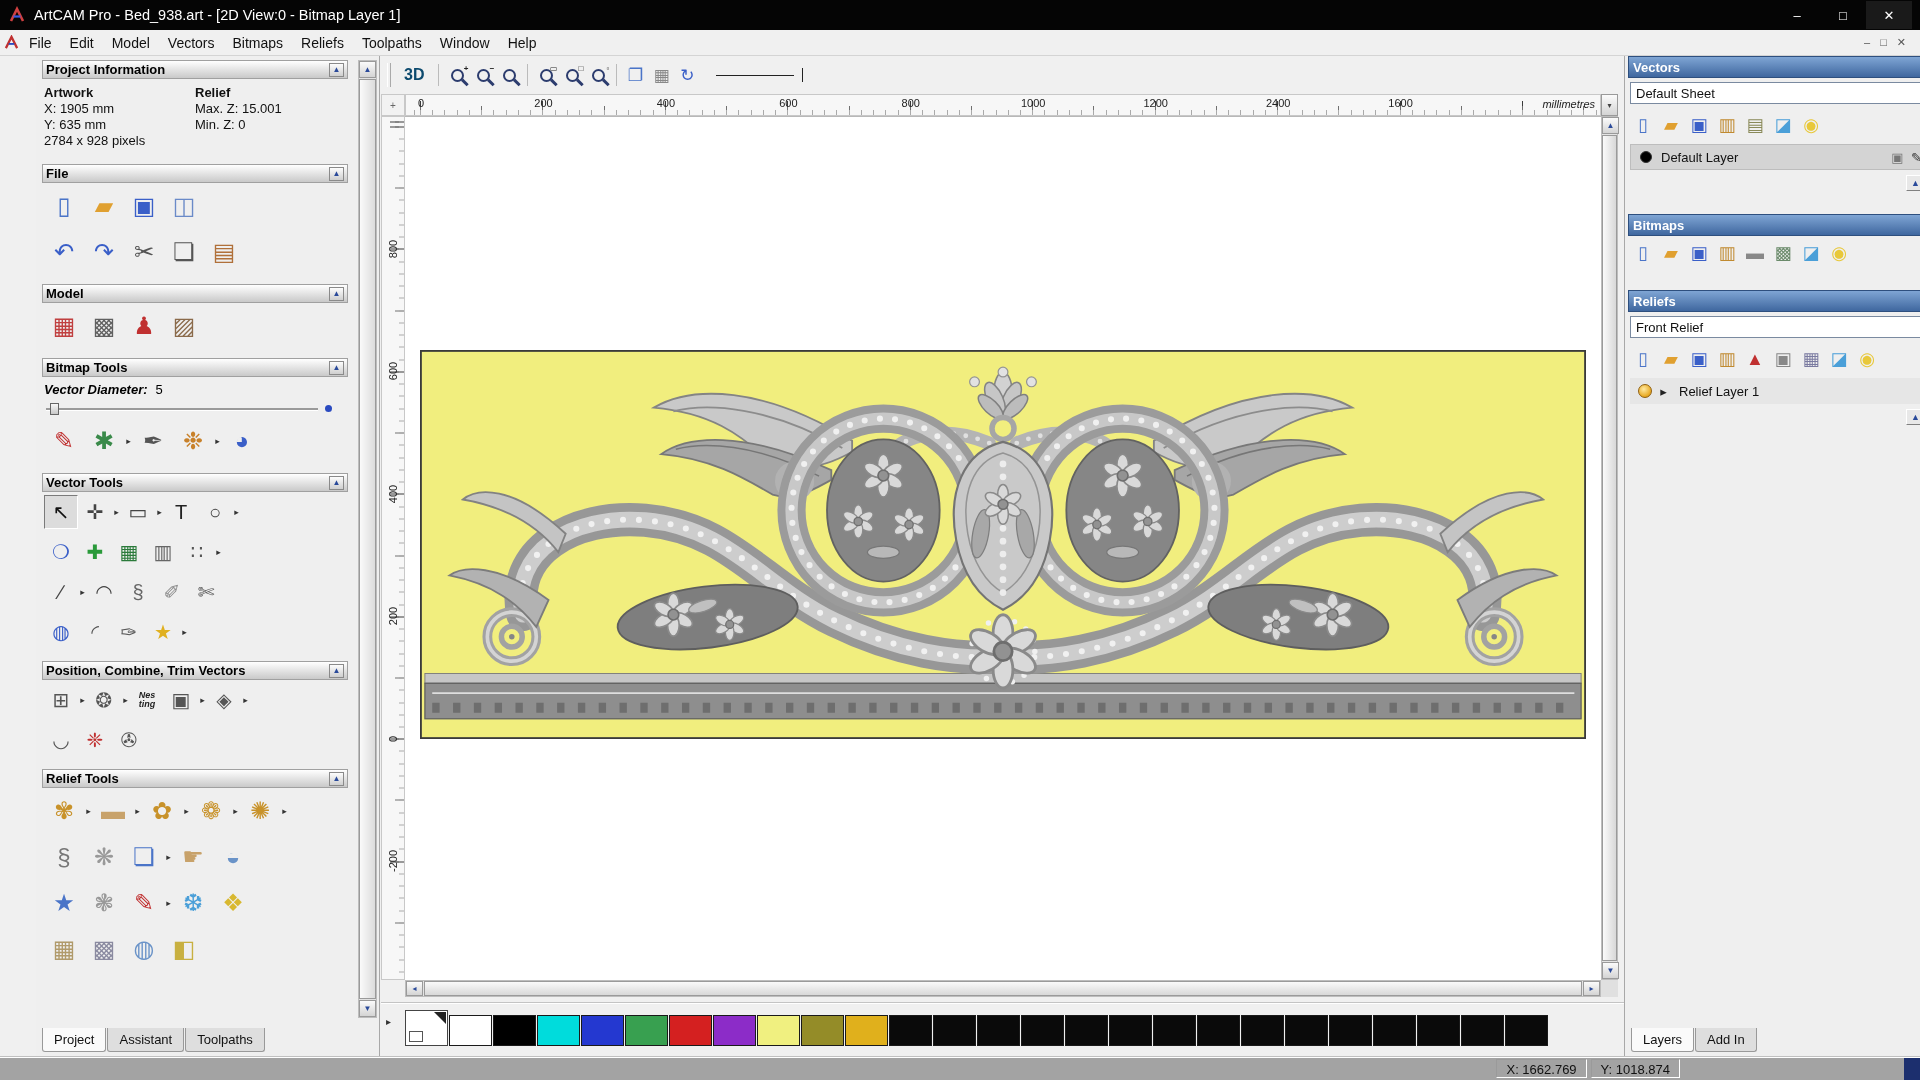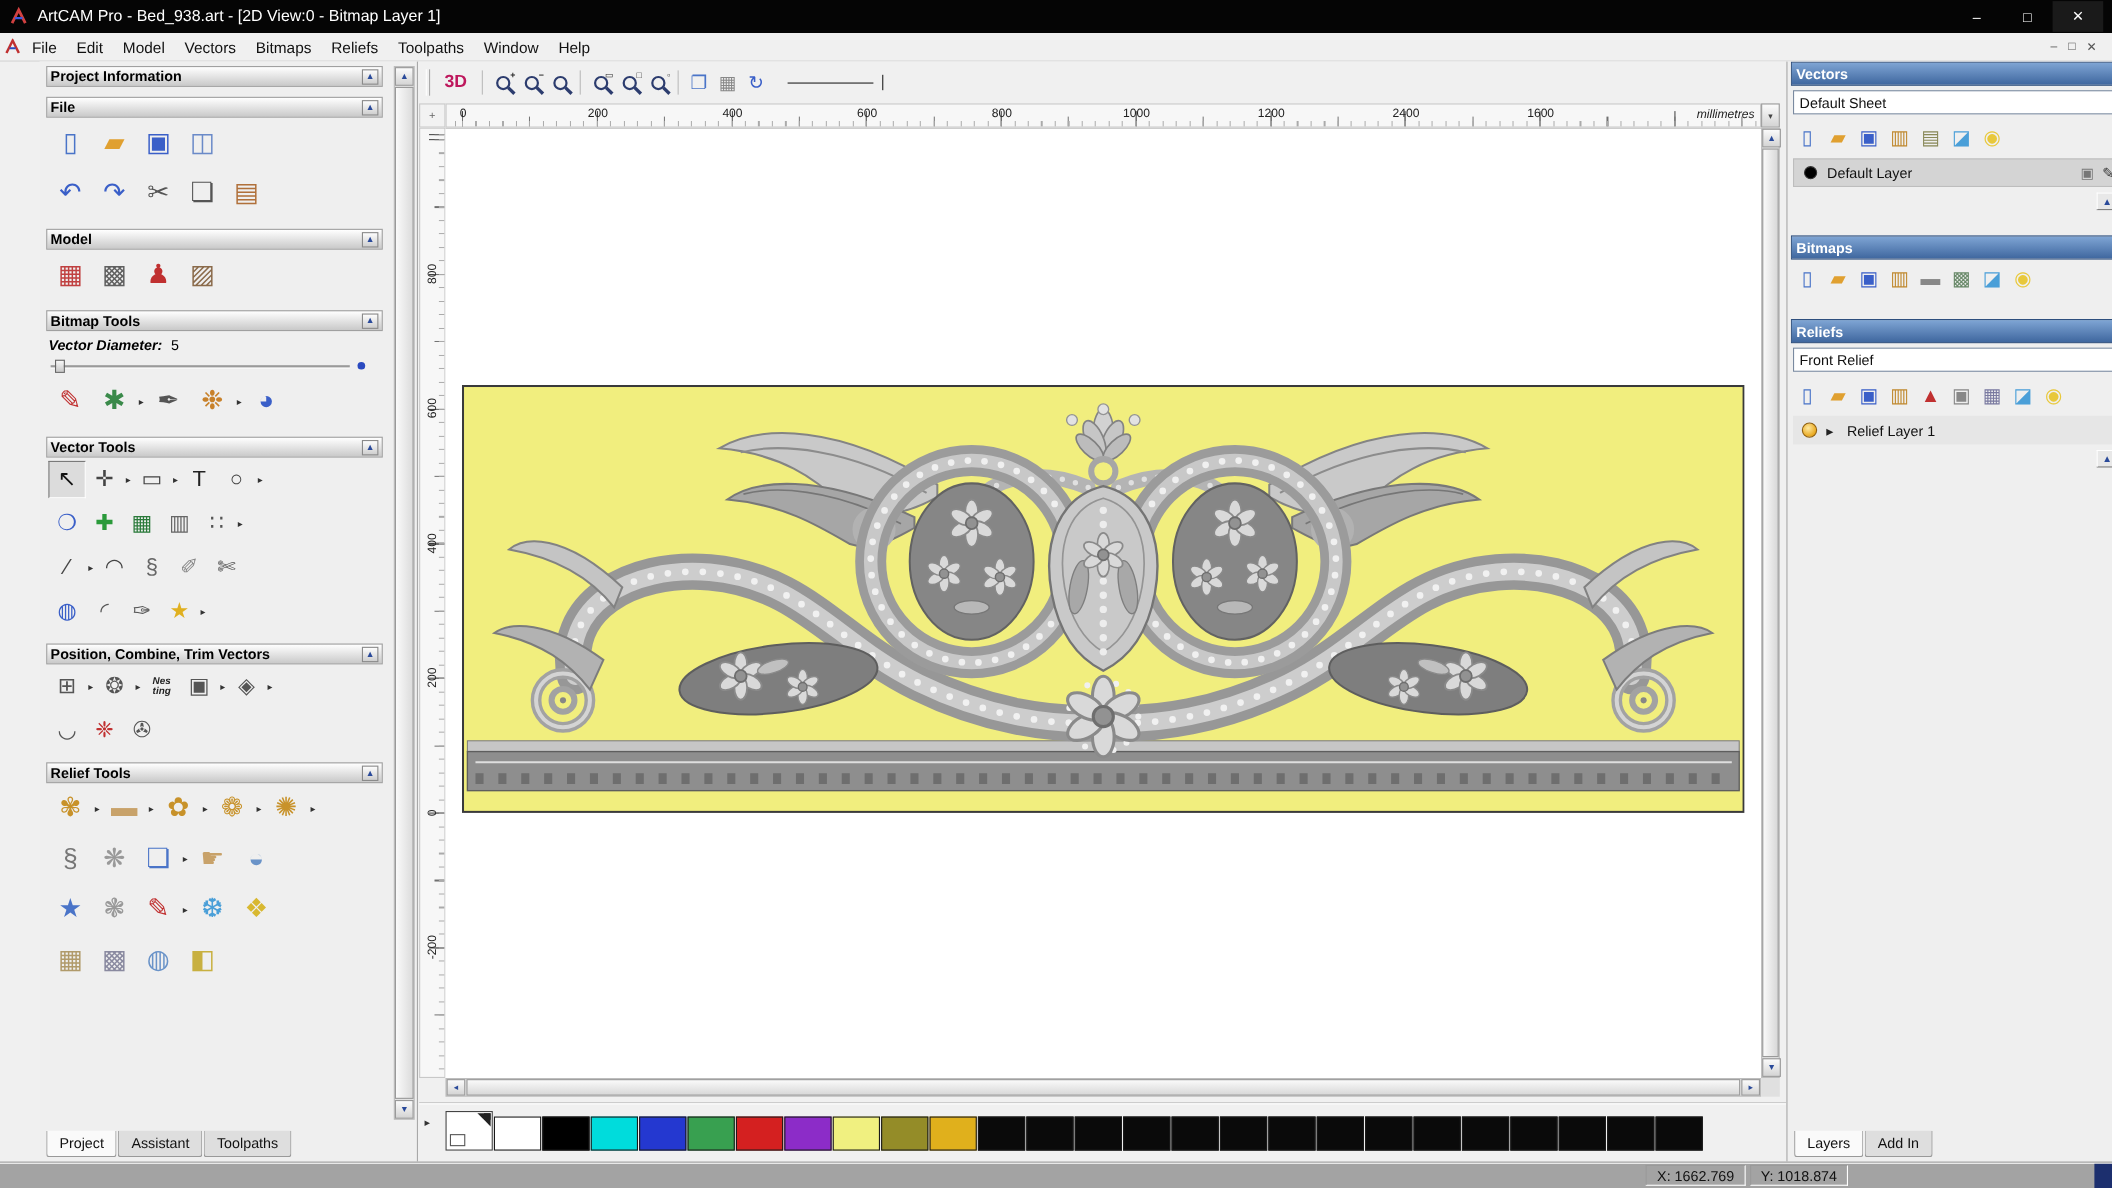--- a/index.html
+++ b/index.html
@@ -69,21 +69,21 @@
   .panel-tabs { position:absolute; left:6px; bottom:4px; display:flex; gap:1px; }
   .tab { padding:4px 11px; font-size:13px; color:#111; background:#dedede; border:1px solid #999;
     border-top:none; border-radius:0 0 3px 3px; }
   .tab.active { background:#fafafa; }
 
   
   .center { position:absolute; left:345px; top:0; width:1243px; height:1000px; background:#f0f0f0; }
   .canvas-toolbar { position:absolute; left:0; top:0; width:100%; height:38px; display:flex;
     align-items:center; gap:2px; padding:0 6px; }
   .tb-handle { width:4px; height:24px; border-left:1px solid #fff; border-right:1px solid #aaa; margin-right:4px; }
-  .tb-text { font-size:16px; font-weight:bold; color:#be185d; padding:2px 7px; }
+  .tb-text { font-size:16px; font-weight:bold; color:#0c4a6e; padding:2px 7px; }
   .canvas-toolbar .tool { width:26px; height:26px; }
   .canvas-toolbar .glyph { font-size:17px; }
   .sep { width:1px; height:22px; background:#bbb; margin:0 5px; }
   .mag { position:relative; width:13px; height:13px; border:2px solid #2c3c6e; border-radius:50%; display:inline-block; }
   .mag::after { content:''; position:absolute; width:8px; height:2.5px; background:#2c3c6e;
     right:-7px; bottom:-4px; transform:rotate(45deg); }
   .magsub { position:absolute; right:1px; top:1px; font-size:8px; font-weight:bold; color:#222; }
   .linewidget { display:flex; align-items:center; margin-left:14px; width:96px; height:20px; }
   .linepreview { width:78px; height:0; border-top:1px solid #222; }
   .linetick { width:1px; height:14px; background:#222; margin-left:8px; }
@@ -229,20 +229,33 @@
   </div>
 
   <div class="main">
 
     <div class="left-panel">
       <div class="lp-content">
 
         <div class="lp-header" style="margin-top:2px">
           <span>Project Information</span>
           <span class="collapse">▲</span>
+        </div>
+        <div class="pi-grid">
+          <div class="pi-col">
+            <div class="pi-h">Artwork</div>
+            <div>X: 1905 mm</div>
+            <div>Y: 635 mm</div>
+            <div>2784 x 928 pixels</div>
+          </div>
+          <div class="pi-col">
+            <div class="pi-h">Relief</div>
+            <div>Max. Z: 15.001</div>
+            <div>Min. Z: 0</div>
+          </div>
         </div>
 
         <div class="lp-header">
           <span>File</span>
           <span class="collapse">▲</span>
         </div>
         <div class="tools">
             <span class="tool">
               <span class="glyph" style="color: rgb(74, 116, 200);">▯</span>
             </span>

